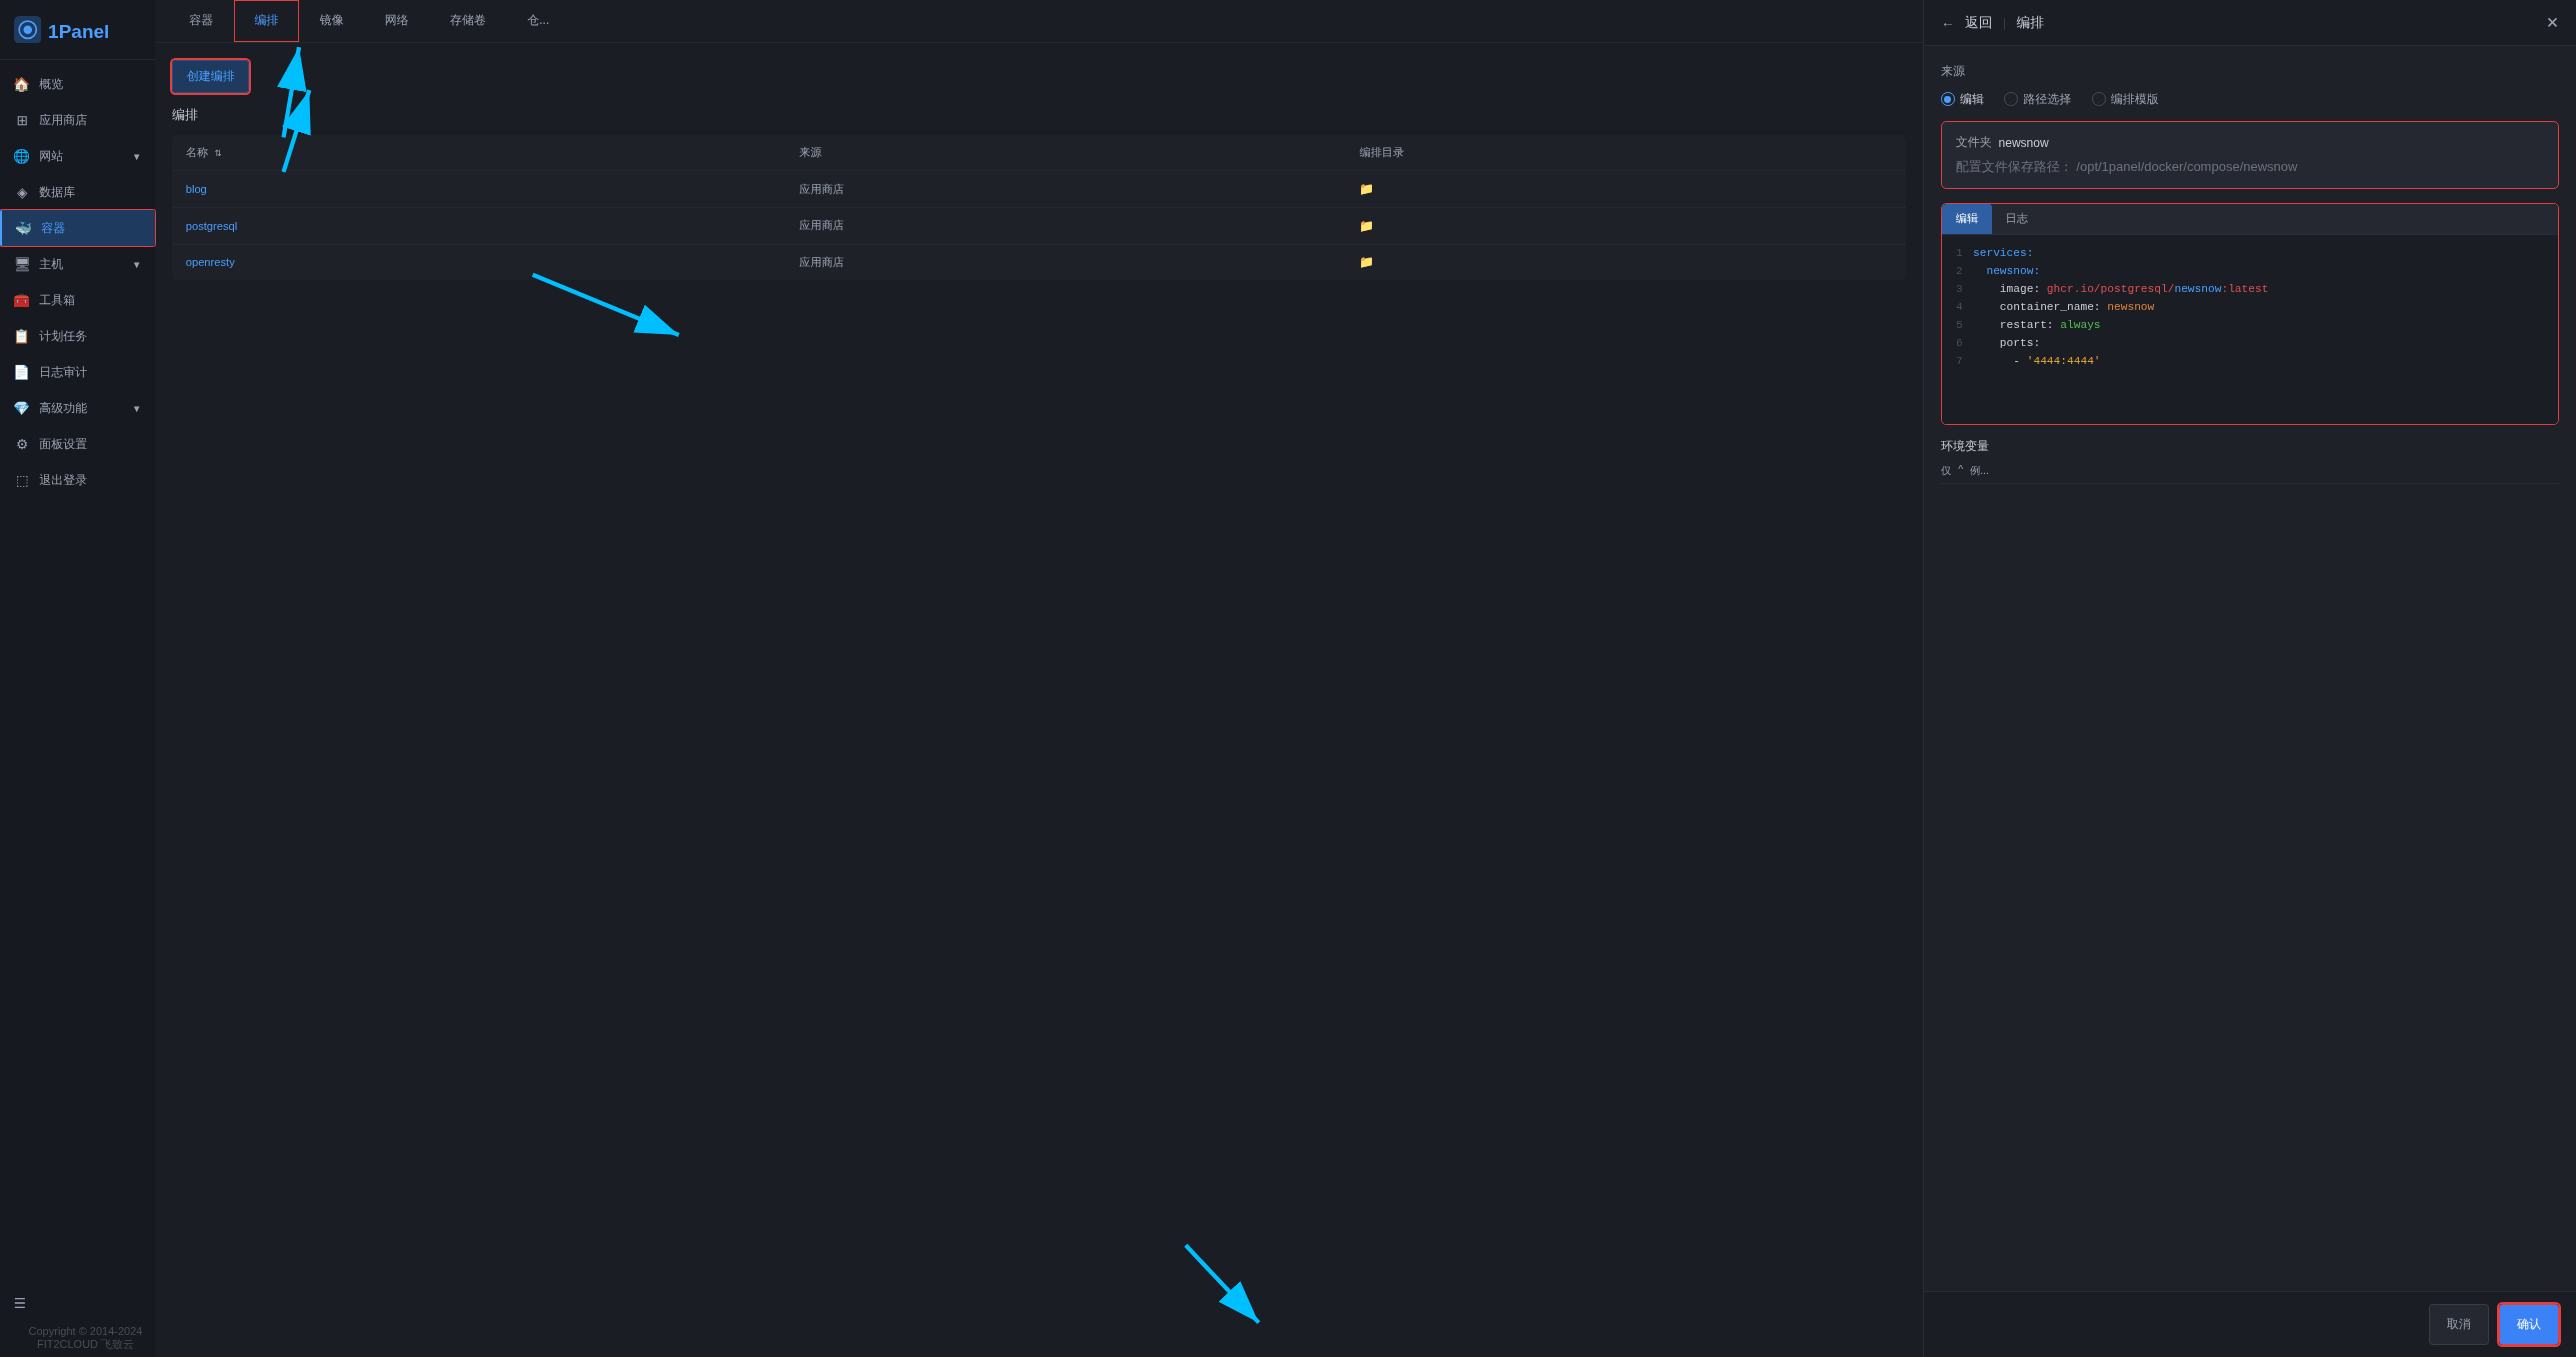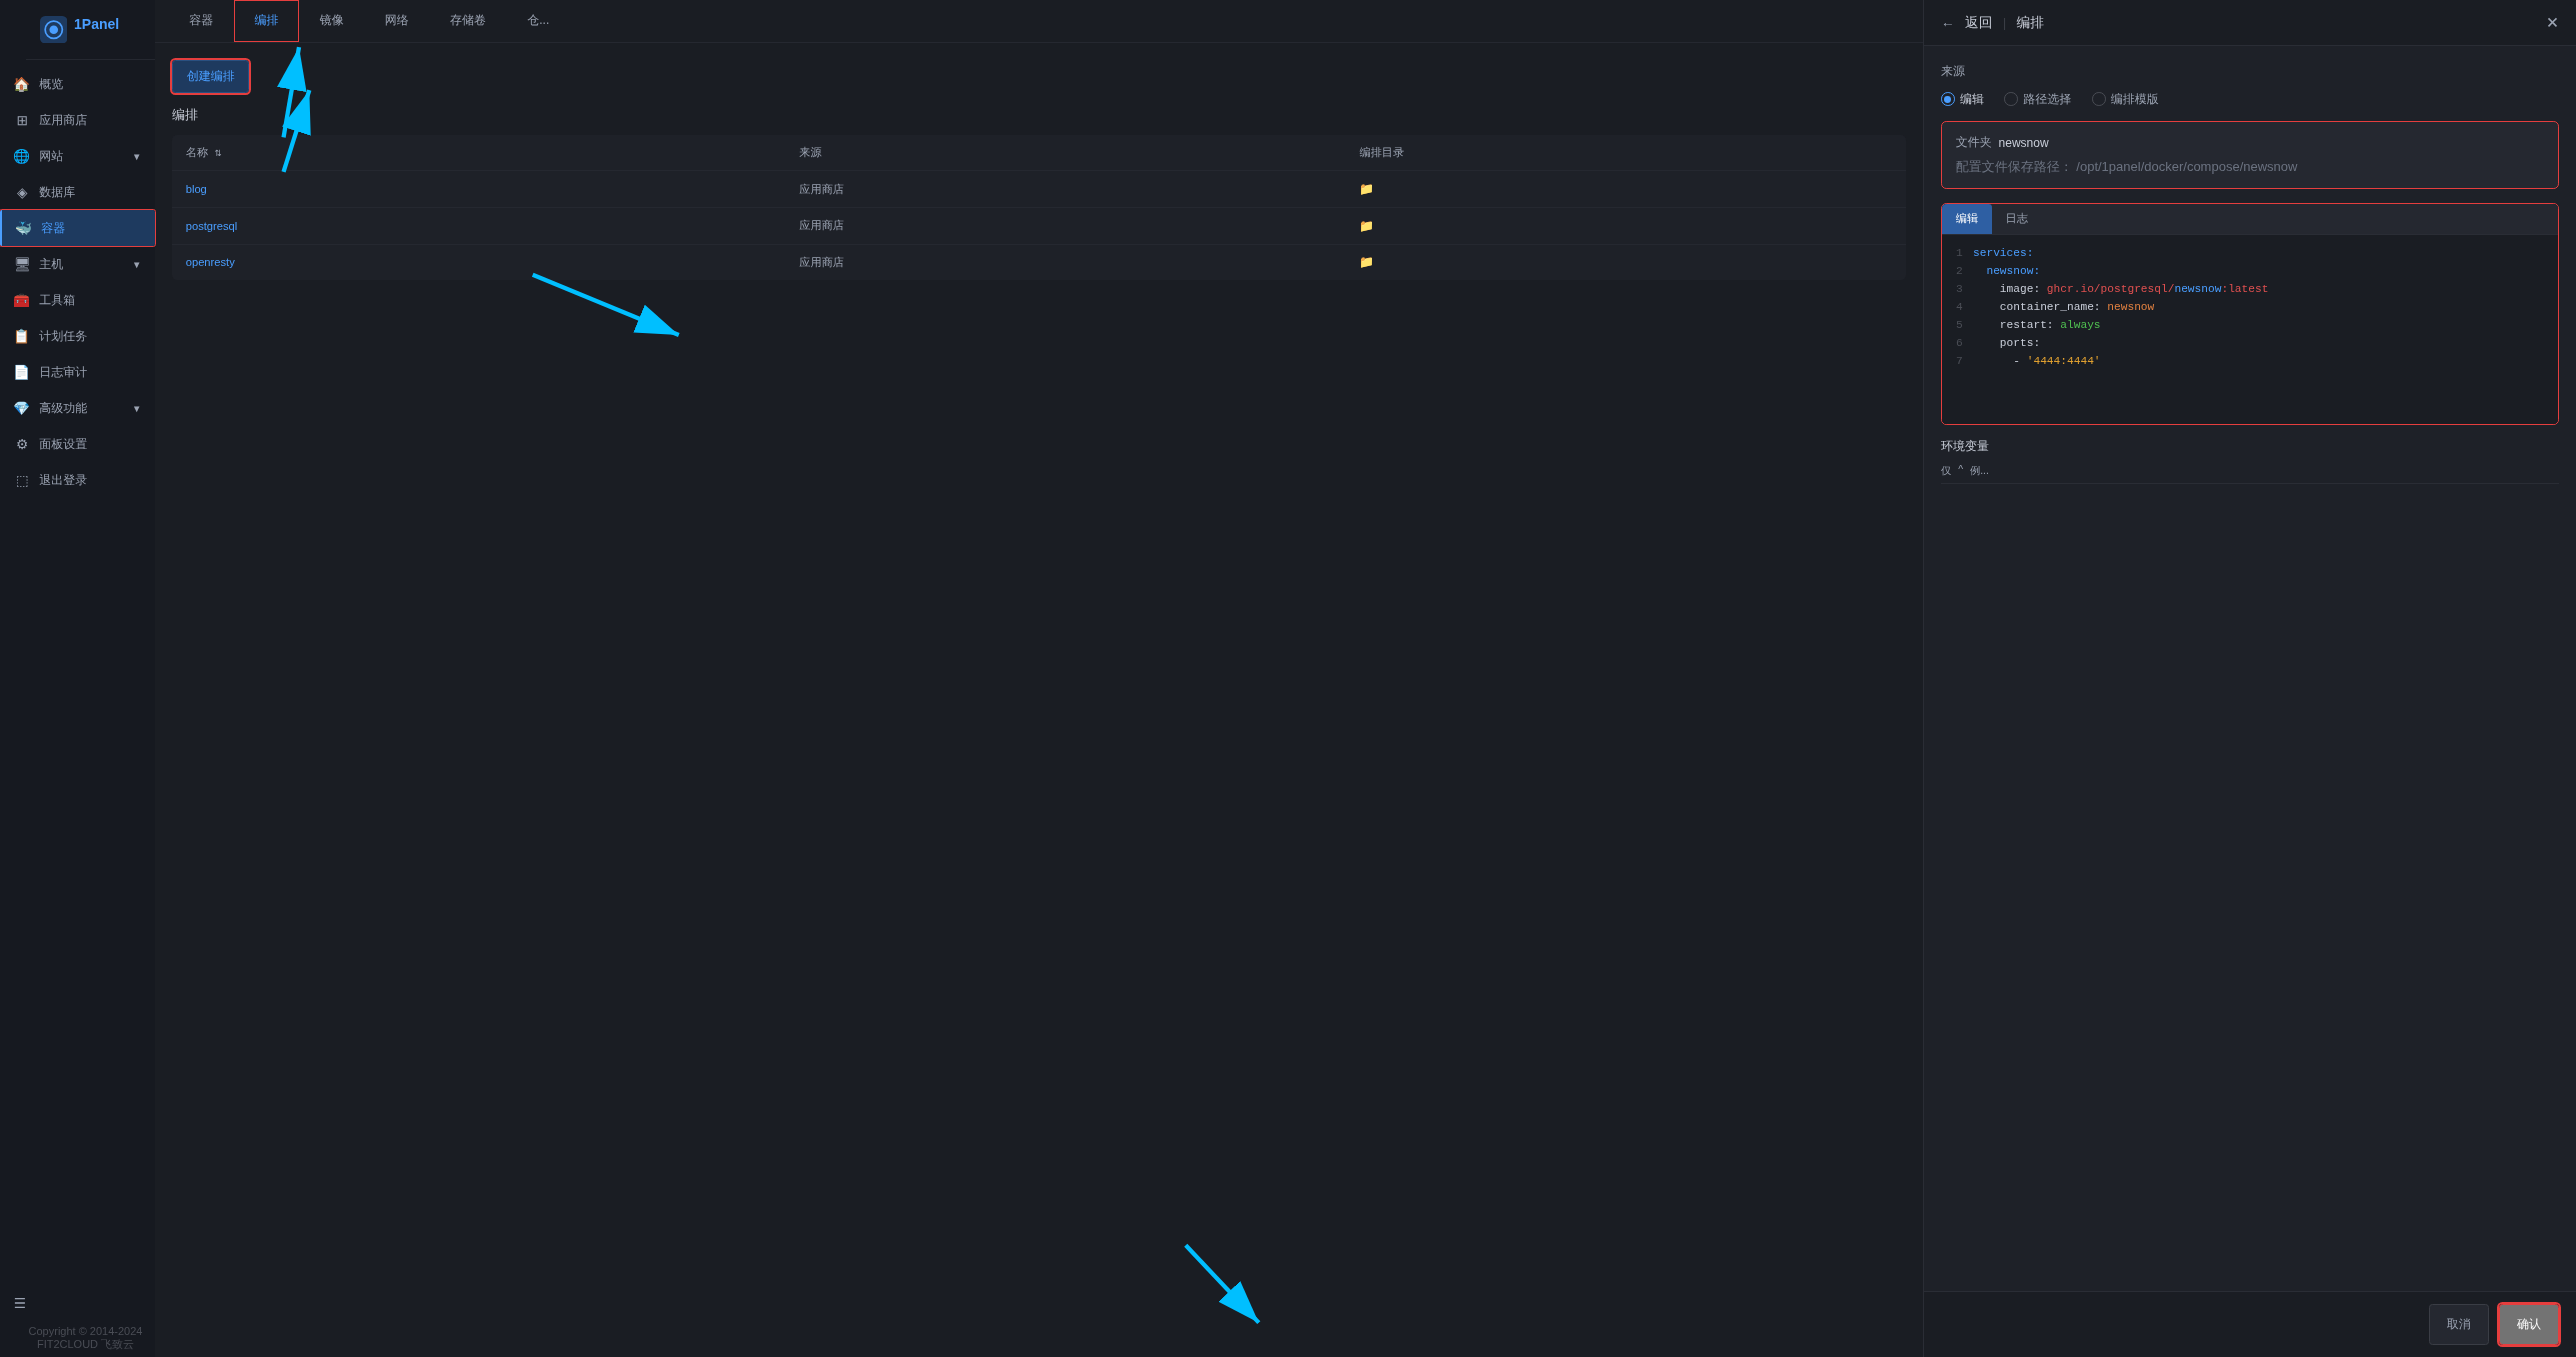--- a/index.html
+++ b/index.html
@@ -16,28 +16,27 @@
     .sidebar {
       width: 155px;
       background: #161920;
       display: flex;
       flex-direction: column;
       flex-shrink: 0;
       height: 100vh;
     }
     .sidebar-logo {
       display: flex;
-      align-items: flex-start;
+      align-items: flex-end;
       gap: 6.9px;
       padding: 15.5px 13.7px;
       color: #4a9eff;
-      font-size: 14px;
+      font-size: 19px;
       font-weight: bold;
       border-bottom: 0.9px solid #252830;
-      margin-left: 26px;
     }
     .logo-icon {
       width: 27.5px;
       height: 27.5px;
     }
     .sidebar-nav {
       flex: 1;
       padding: 6.9px 0;
     }
     .nav-item {
@@ -334,21 +333,21 @@
       padding: 11px 17px;
       background: #252830;
       border: 0.9px solid #3a3d45;
       border-radius: 3.4px;
       color: #9ba3b2;
       cursor: pointer;
       font-size: 12px;
     }
     .btn-confirm {
       padding: 6.9px 17px;
-      background: #737373;
+      background: #3b82f6;
       border: 1.7px solid #e53e3e;
       border-radius: 3.4px;
       color: #fff;
       cursor: pointer;
       font-size: 12px;
       font-weight: 500;
       outline: 2.6px solid #e53e3e;
     }
 
     

